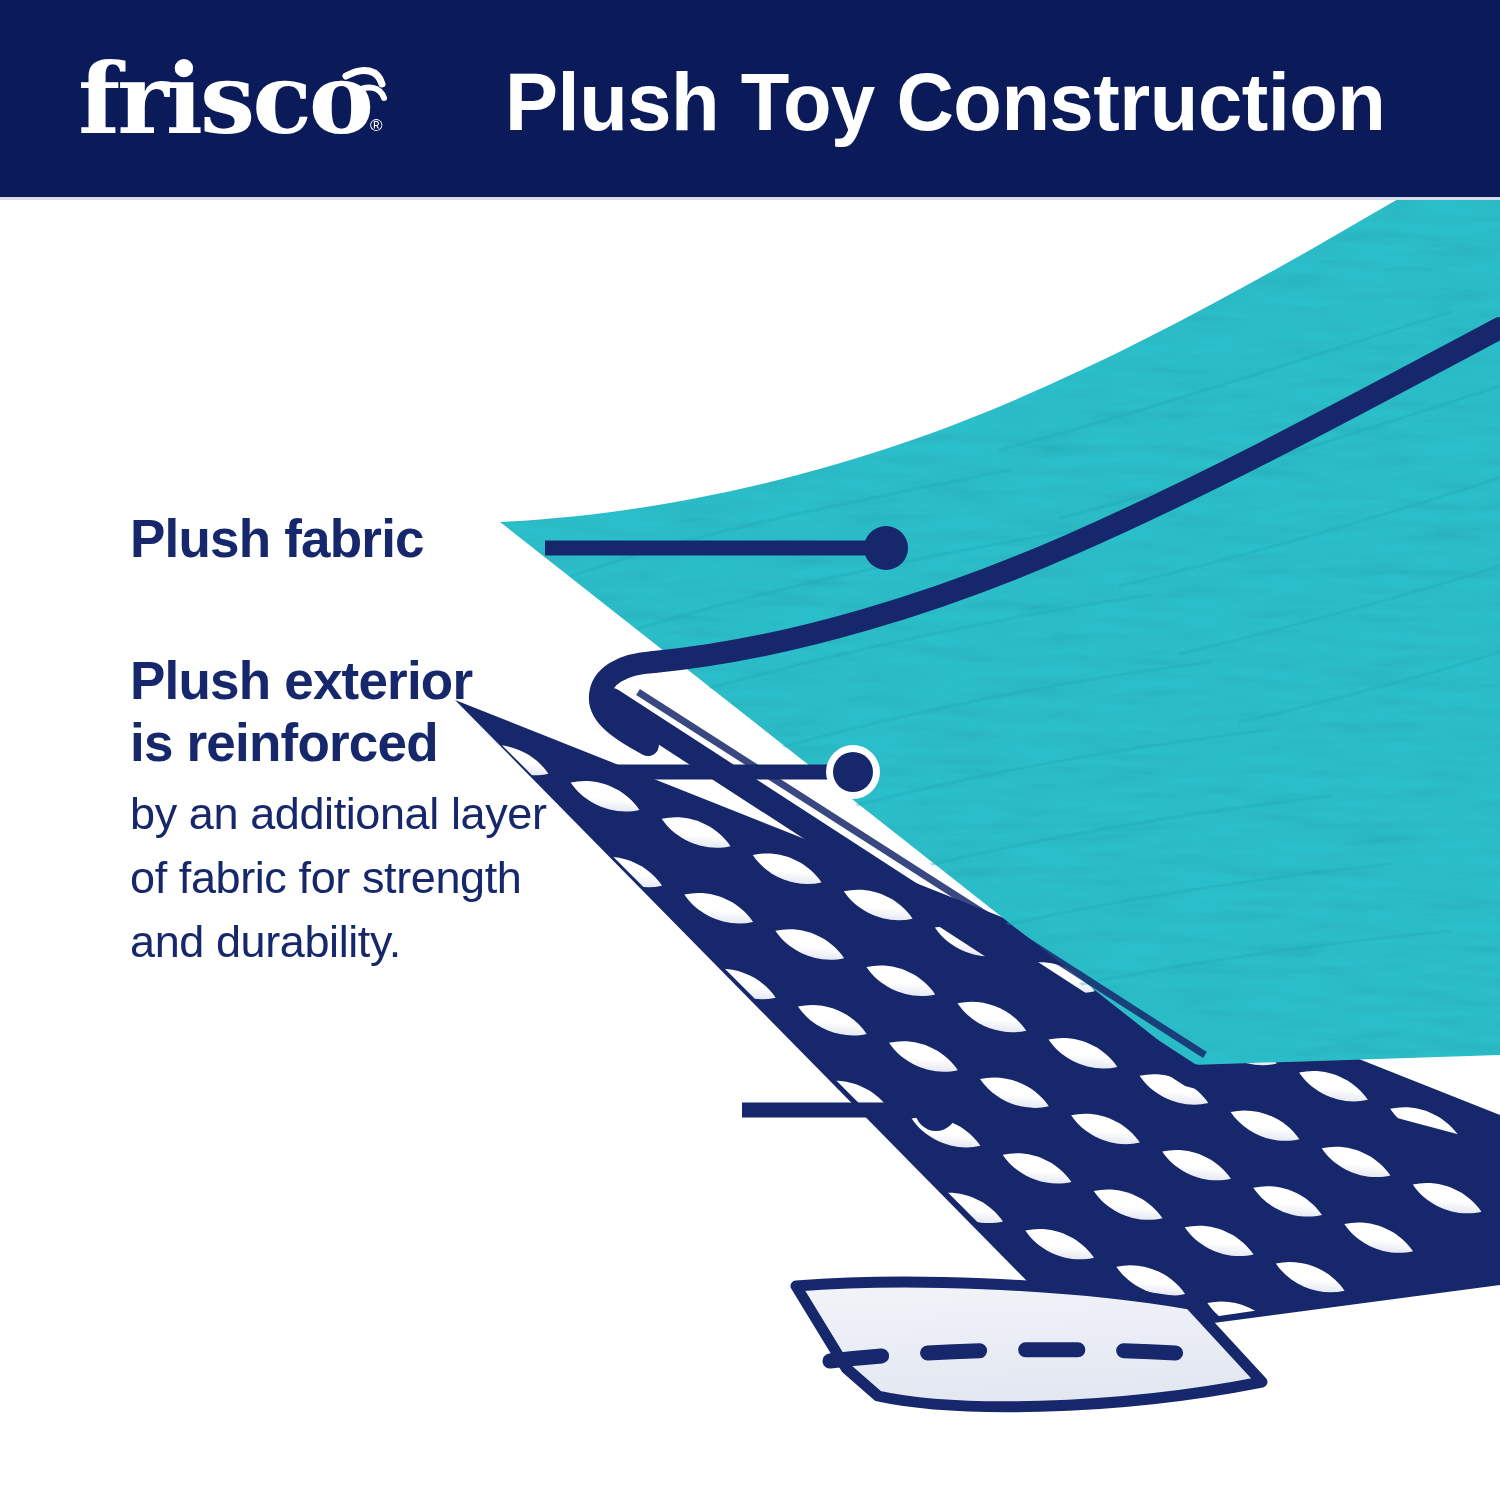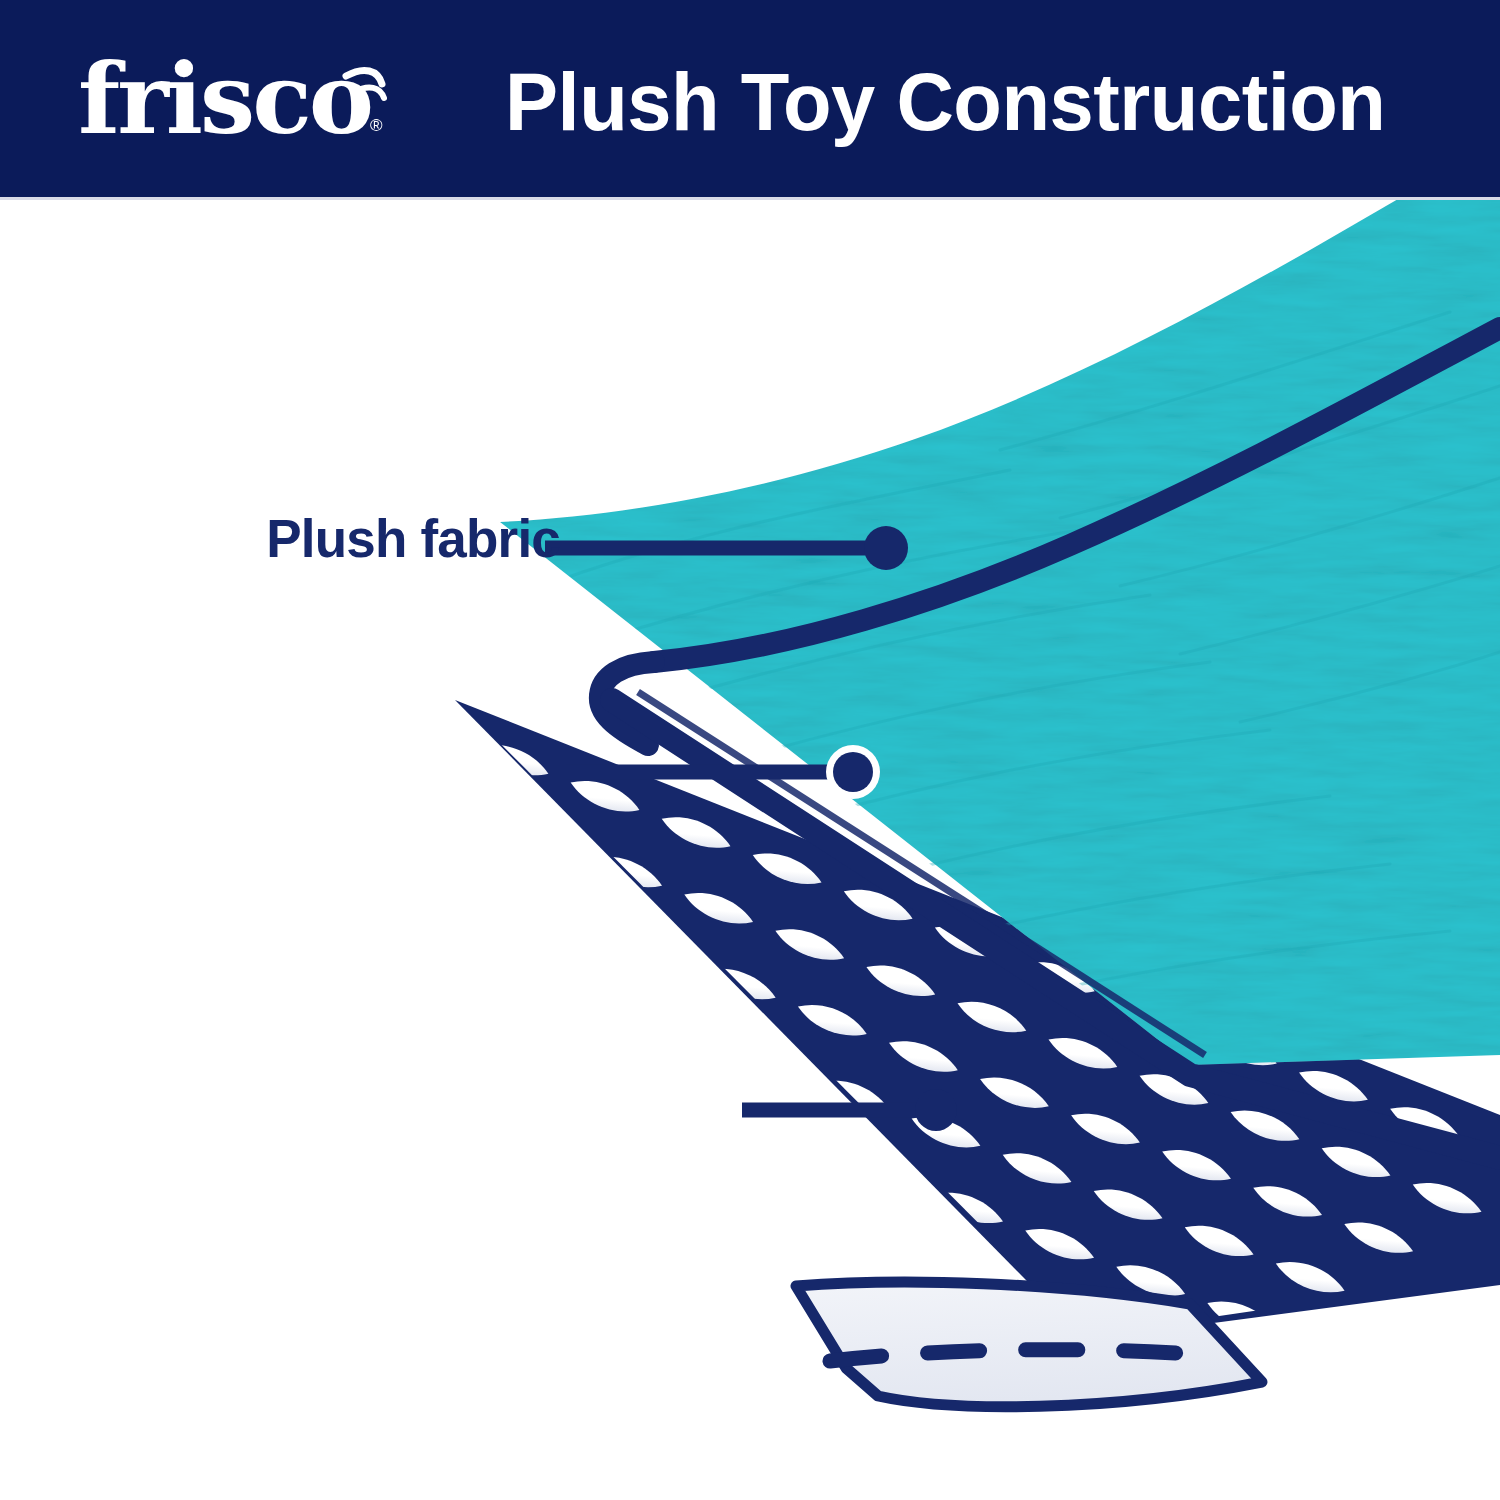--- a/index.html
+++ b/index.html
@@ -76,21 +76,20 @@
     top: 200px;
     width: 1500px;
     height: 1300px;
   }
   #illustration svg { display: block; }
 
   
   .callout-block {
     position: absolute;
     color: #16286B;
-    text-align: right;
   }
   .callout-head {
     font-family: "Liberation Sans", sans-serif;
     font-weight: 700;
     font-size: 53px;
     line-height: 62px;
     letter-spacing: -0.8px;
     white-space: pre-line;
     color: #16286B;
   }
@@ -350,15 +349,22 @@
           <circle cx="936" cy="910" r="21" fill="#16286B"></circle>
         </g>
       </g>
     </svg>
   </div>
 
   <div id="callout-1" class="callout-block">
     <div class="callout-head">Plush fabric</div>
   </div>
 
+  <div id="callout-2" class="callout-block">
+    <div class="callout-head">Plush exterior
+is reinforced</div>
+    <div class="callout-body">by an additional layer
+of fabric for strength
+and durability.</div>
+  </div>
 
 
 </div>
 
 </body></html>

